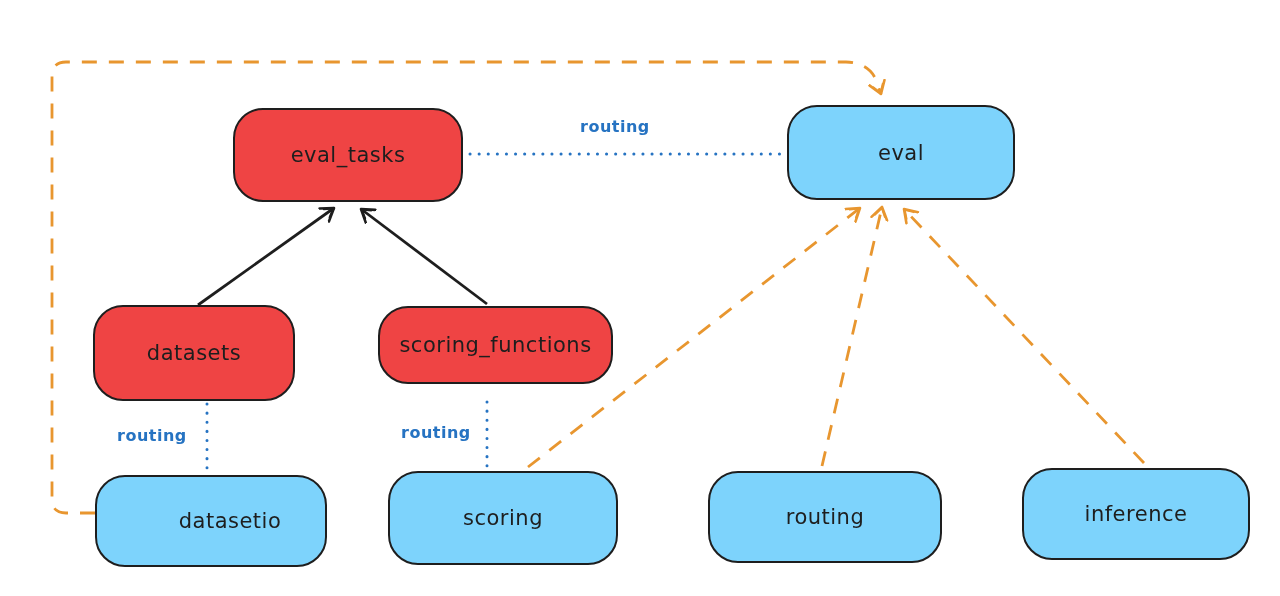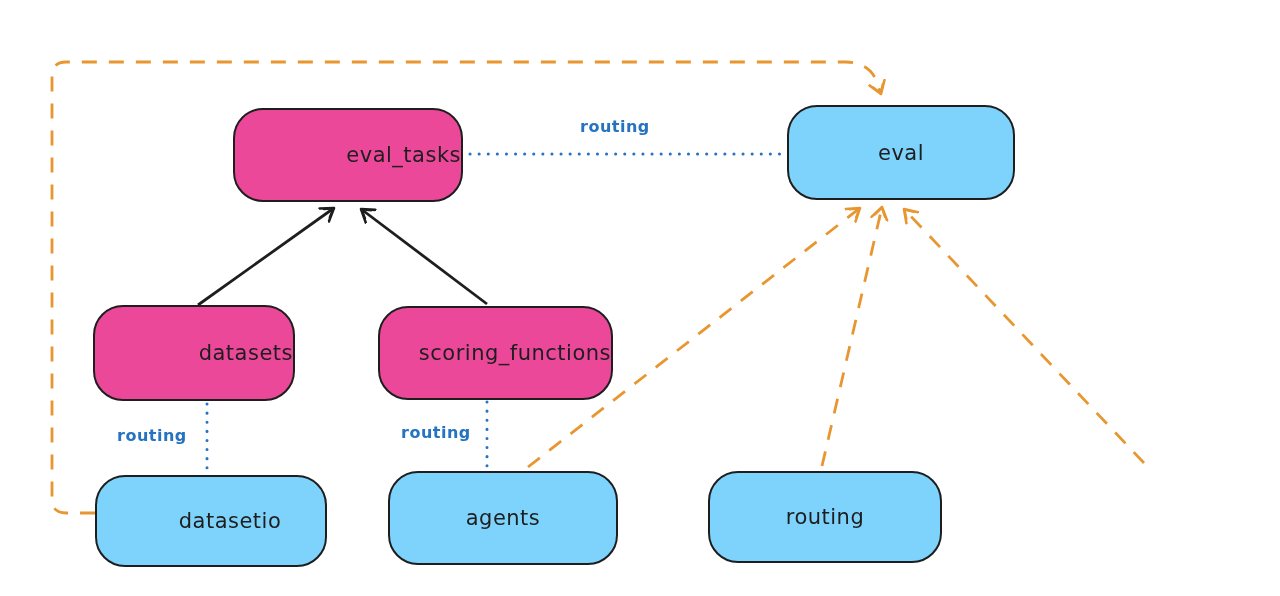--- a/index.html
+++ b/index.html
@@ -22,21 +22,21 @@
     display: flex;
     align-items: center;
     justify-content: center;
     border: 2.6px solid #1e1e1e;
     border-radius: 30px;
     box-sizing: border-box;
     font-size: 21px;
     color: #1e1e1e;
     letter-spacing: 0.5px;
   }
-  .node.blue  { background: #ec4899; justify-content: flex-end; }
+  .node.blue  { background: #ef4444; }
   .node.green { background: #7dd3fc; }
   .edge-label {
     position: absolute;
     color: #2673c2;
     font-size: 16px;
     font-weight: 600;
     letter-spacing: 0.5px;
     white-space: nowrap;
   }
 </style>
@@ -75,36 +75,39 @@
   </div>
 
   <div class="node green" style="left:787px; top:105px; width:228px; height:95px;">
     <span>eval</span>
   </div>
 
   <div class="node blue" style="left:93px; top:305px; width:202px; height:96px;">
     <span>datasets</span>
   </div>
 
-  <div class="node blue" style="left:378px; top:306px; width:235px; height:94px;">
+  <div class="node blue" style="left:378px; top:306px; width:235px; height:78px;">
     <span>scoring_functions</span>
   </div>
 
   <div class="node green" style="left:95px; top:475px; width:232px; height:92px;padding-left:38px;">
     <span>datasetio</span>
   </div>
 
   <div class="node green" style="left:388px; top:471px; width:230px; height:94px;">
-    <span>agents</span>
+    <span>scoring</span>
   </div>
 
   <div class="node green" style="left:708px; top:471px; width:234px; height:92px;">
     <span>routing</span>
   </div>
 
+  <div class="node green" style="left:1022px; top:468px; width:228px; height:92px;">
+    <span>inference</span>
+  </div>
 
   <div class="edge-label" style="left:580px; top:117px;">routing</div>
 
   <div class="edge-label" style="left:117px; top:426px;">routing</div>
 
   <div class="edge-label" style="left:401px; top:423px;">routing</div>
 
 </div>
 
 </body></html>

